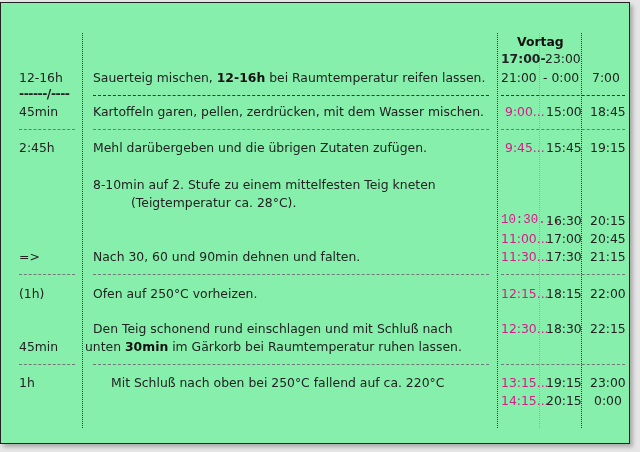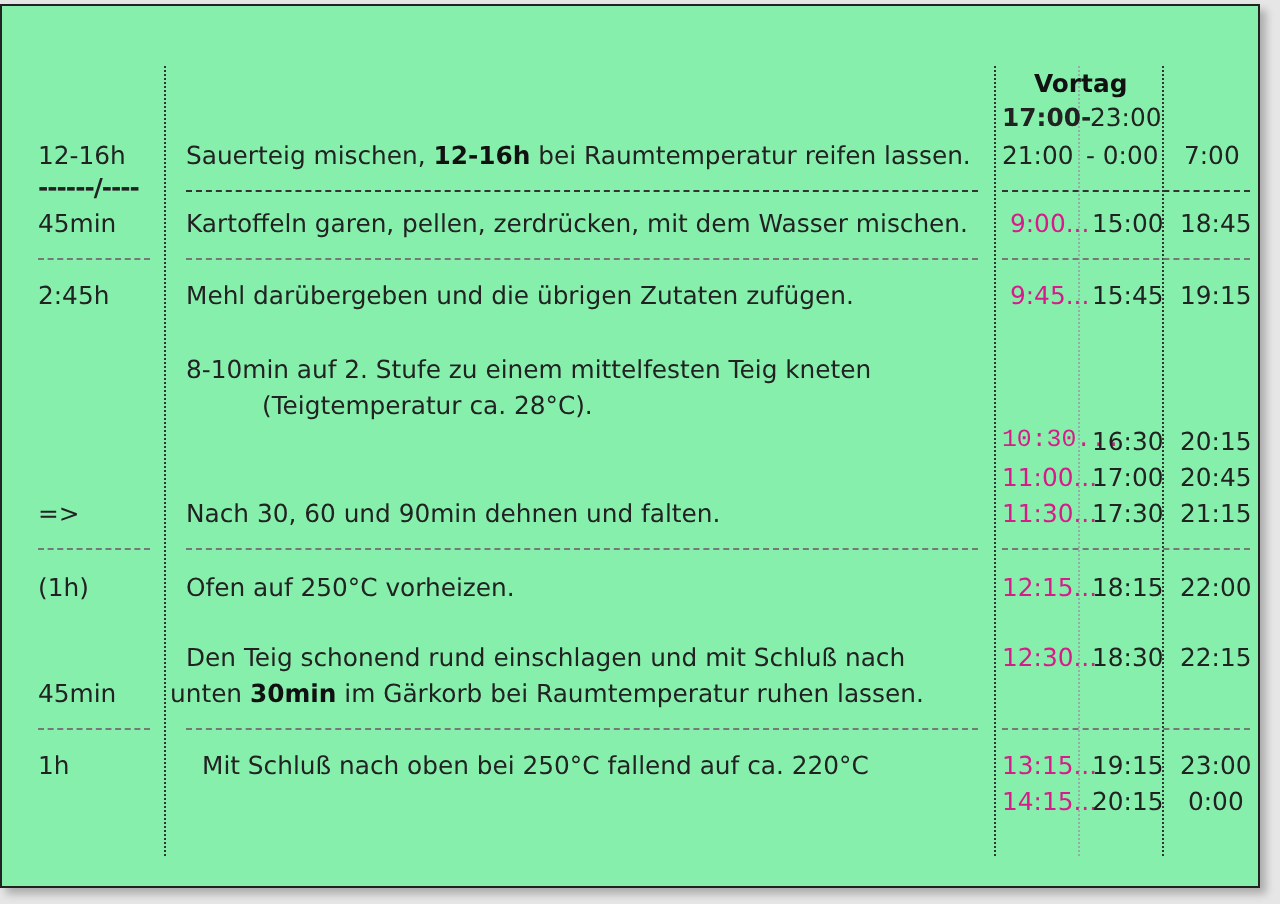--- a/index.html
+++ b/index.html
@@ -92,21 +92,21 @@
   <div class="t" style="left:84px; top:336px;"><span>unten </span><b>30min</b><span> im Gärkorb bei Raumtemperatur ruhen lassen.</span></div>
   <div class="t mag" style="left:500px; top:318px;">12:30...</div>
   <div class="t" style="left:545px; top:318px;">18:30</div>
   <div class="t" style="left:589px; top:318px;">22:15</div>
 
   <div class="dash light" style="left:18px; top:361px; width:56px;"></div>
   <div class="dash light" style="left:92px; top:361px; width:396px;"></div>
   <div class="dash light" style="left:500px; top:361px; width:124px;"></div>
 
   <div class="t" style="left:18px; top:372px;">1h</div>
-  <div class="t" style="left:100px; top:372px;">Mit Schluß nach oben bei 250°C fallend auf ca. 220°C</div>
+  <div class="t" style="left:110px; top:372px;">Mit Schluß nach oben bei 250°C fallend auf ca. 220°C</div>
   <div class="t mag" style="left:500px; top:372px;">13:15...</div>
   <div class="t" style="left:545px; top:372px;">19:15</div>
   <div class="t" style="left:589px; top:372px;">23:00</div>
 
   <div class="t mag" style="left:500px; top:390px;">14:15...</div>
   <div class="t" style="left:545px; top:390px;">20:15</div>
   <div class="t" style="left:593px; top:390px;">0:00</div>
 </div>
 
 </body></html>

